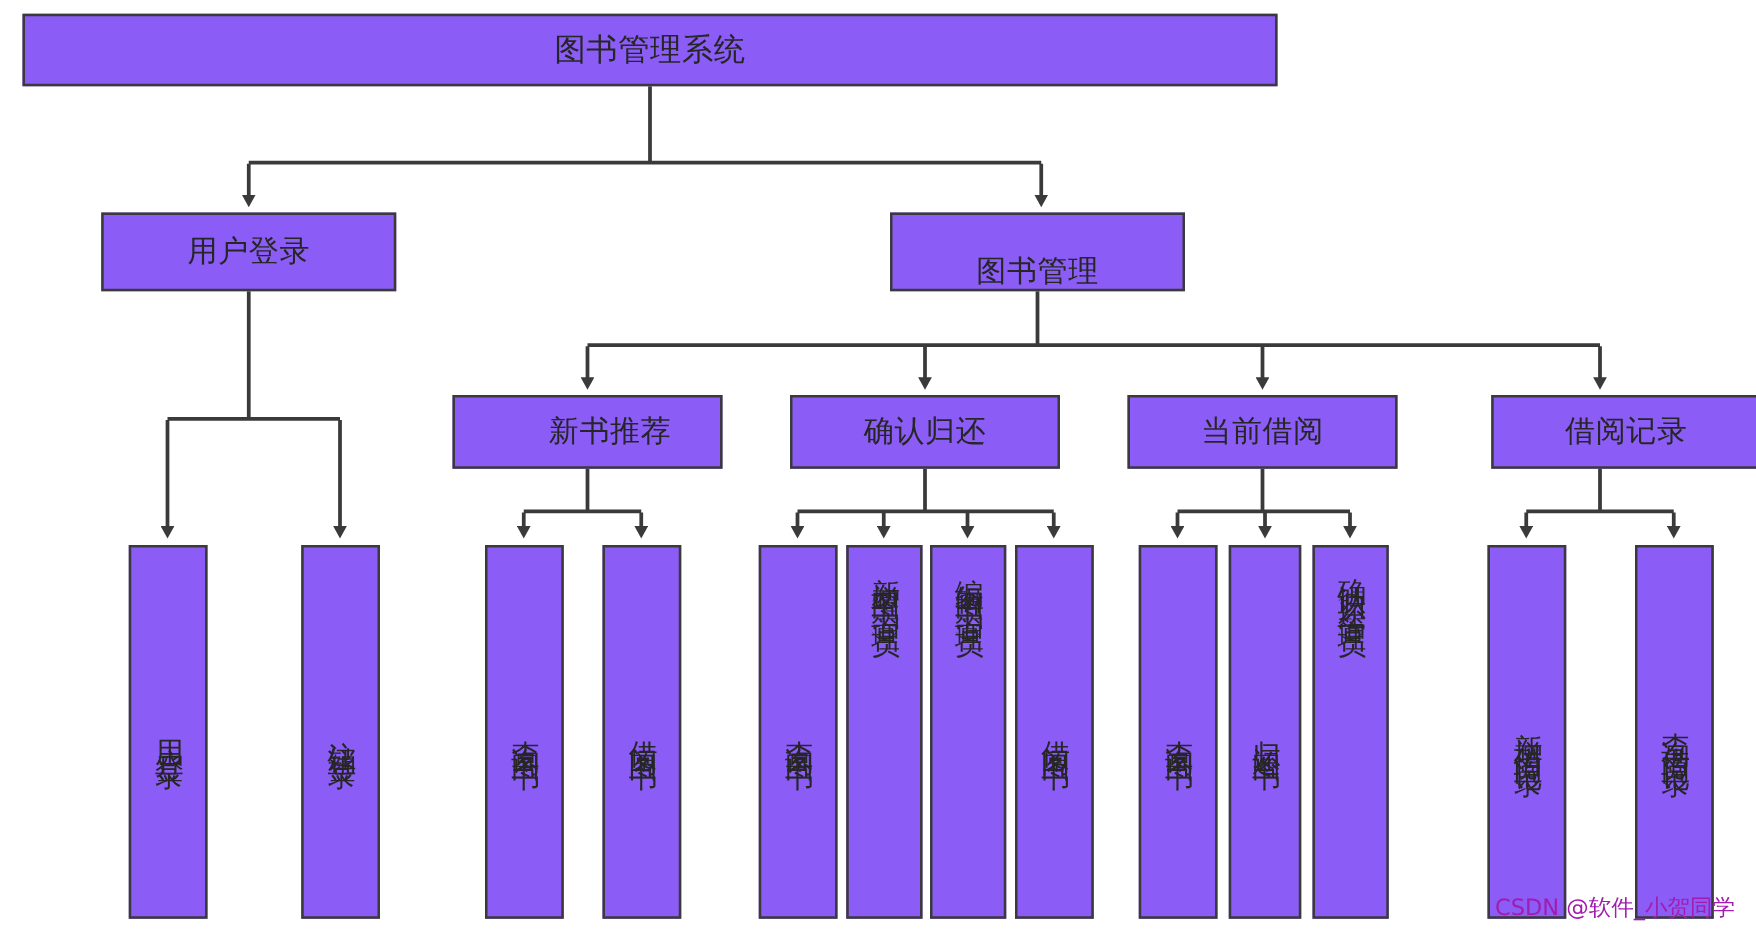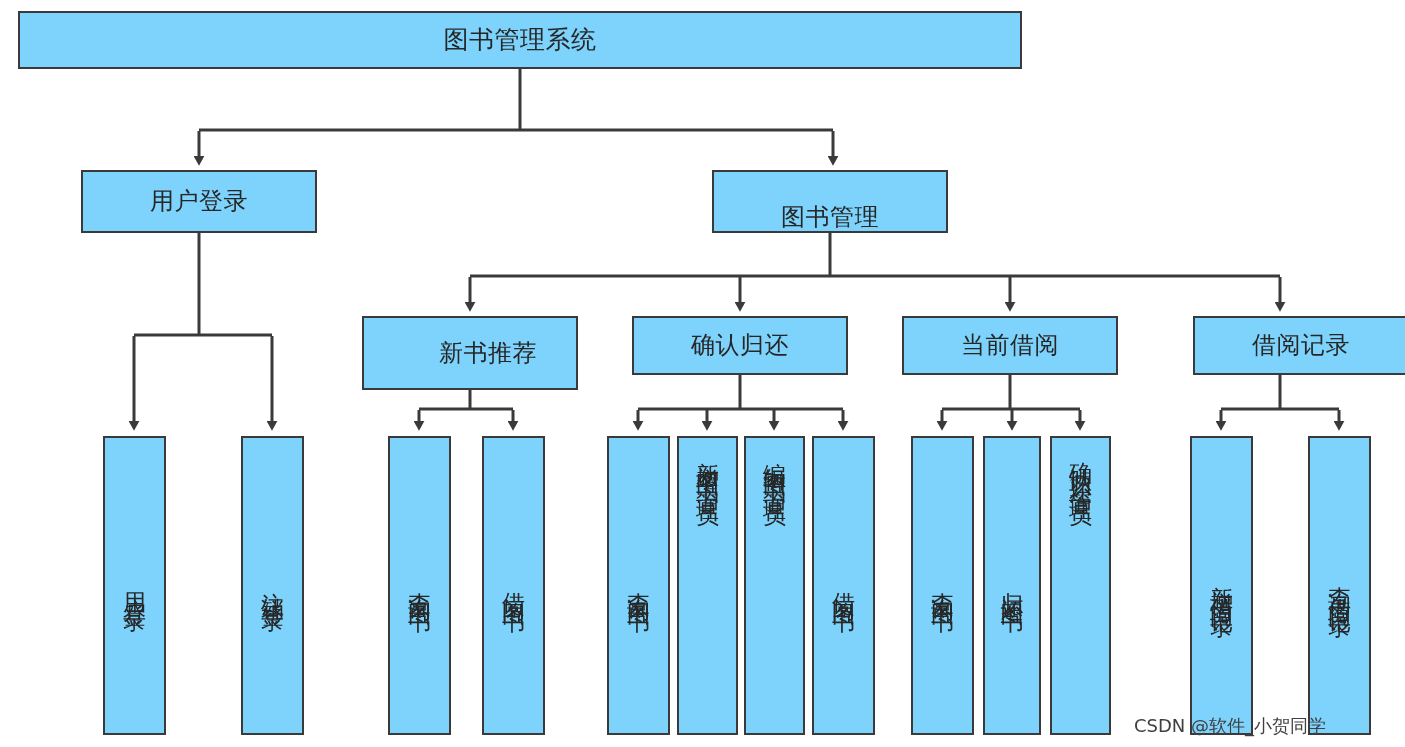--- a/index.html
+++ b/index.html
@@ -22,21 +22,21 @@
     position: absolute;
     left: 0;
     top: 0;
     width: 1405px;
     height: 747px;
     pointer-events: none;
   }
   .node {
     position: absolute;
     box-sizing: border-box;
-    background: #7dd3fc;
+    background: #8b5cf6;
     border: 2.2px solid #3a3a3a;
     display: flex;
     align-items: center;
     justify-content: center;
     z-index: 2;
   }
   .node .lbl {
     color: #262626;
     white-space: nowrap;
     line-height: 1.18;
@@ -63,24 +63,24 @@
     letter-spacing: 6px;
     line-height: 1;
     display: block;
   }
   .node.vert.center {
     align-items: center;
     padding-top: 0;
   }
   .watermark {
     position: absolute;
-    left: 1134px;
+    left: 1196px;
     top: 714px;
     font-size: 18px;
-    color: #404040;
+    color: #a21caf;
     white-space: nowrap;
     z-index: 5;
     font-family: "DejaVu Sans", "Liberation Sans", sans-serif;
   }
 </style>
 </head>
 <body>
 
 <div id="canvas">
 
@@ -137,21 +137,21 @@
   <div id="nodes">
       <div class="node horiz root" style="left: 18px; top: 11px; width: 1004px; height: 58px;">
         <span class="lbl">图书管理系统</span>
       </div>
       <div class="node horiz" style="left: 81px; top: 170px; width: 236px; height: 63px;">
         <span class="lbl">用户登录</span>
       </div>
       <div class="node horiz" style="left: 712px; top: 170px; width: 236px; height: 63px; align-items: flex-end;">
         <span class="lbl">图书管理</span>
       </div>
-      <div class="node horiz" style="left: 362px; top: 316px; width: 216px; height: 74px; padding-left: 36px;">
+      <div class="node horiz" style="left: 362px; top: 316px; width: 216px; height: 59px; padding-left: 36px;">
         <span class="lbl">新书推荐</span>
       </div>
       <div class="node horiz" style="left: 632px; top: 316px; width: 216px; height: 59px;">
         <span class="lbl">确认归还</span>
       </div>
       <div class="node horiz" style="left: 902px; top: 316px; width: 216px; height: 59px;">
         <span class="lbl">当前借阅</span>
       </div>
       <div class="node horiz" style="left: 1172px; top: 316px; width: 216px; height: 59px; margin-left: 21px;">
         <span class="lbl">借阅记录</span>

